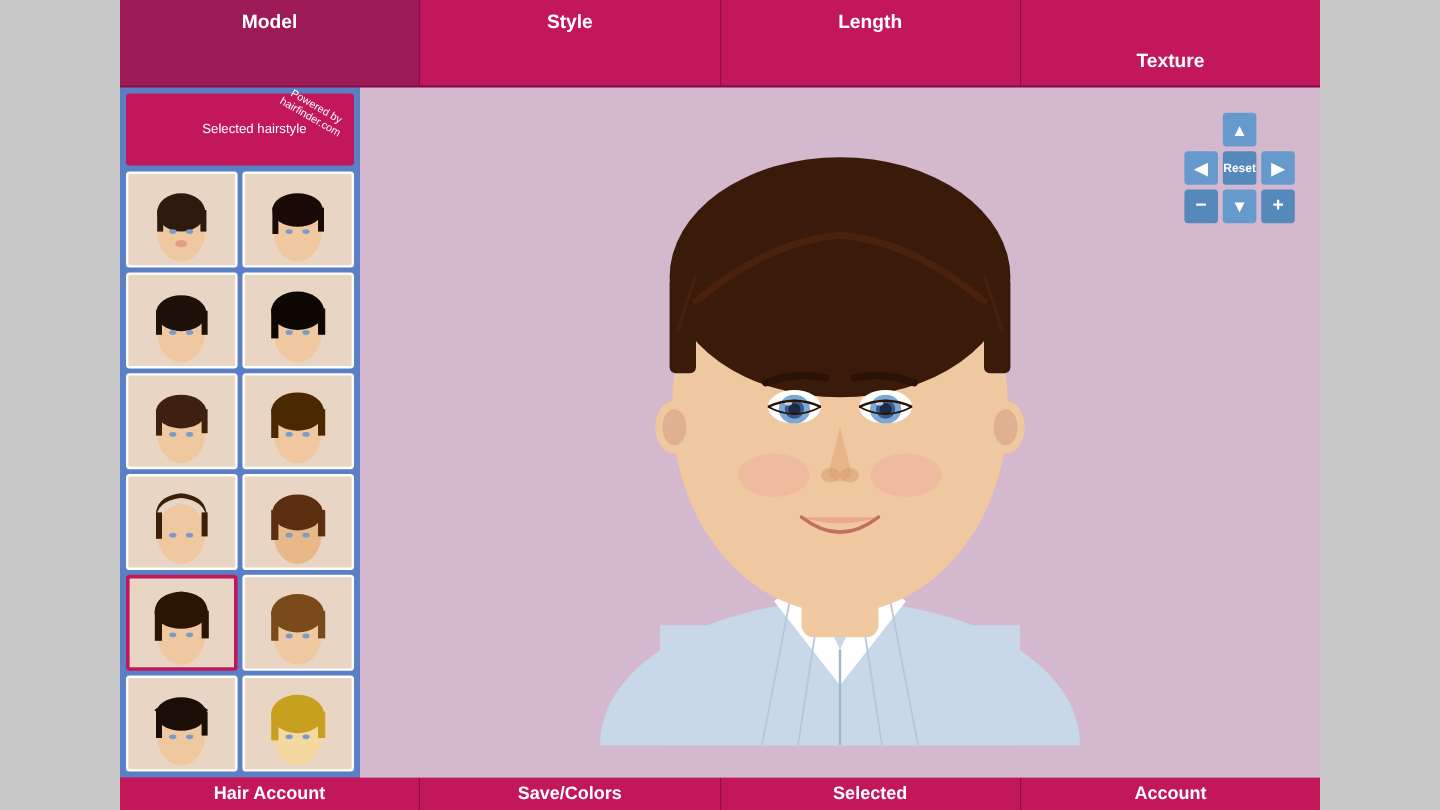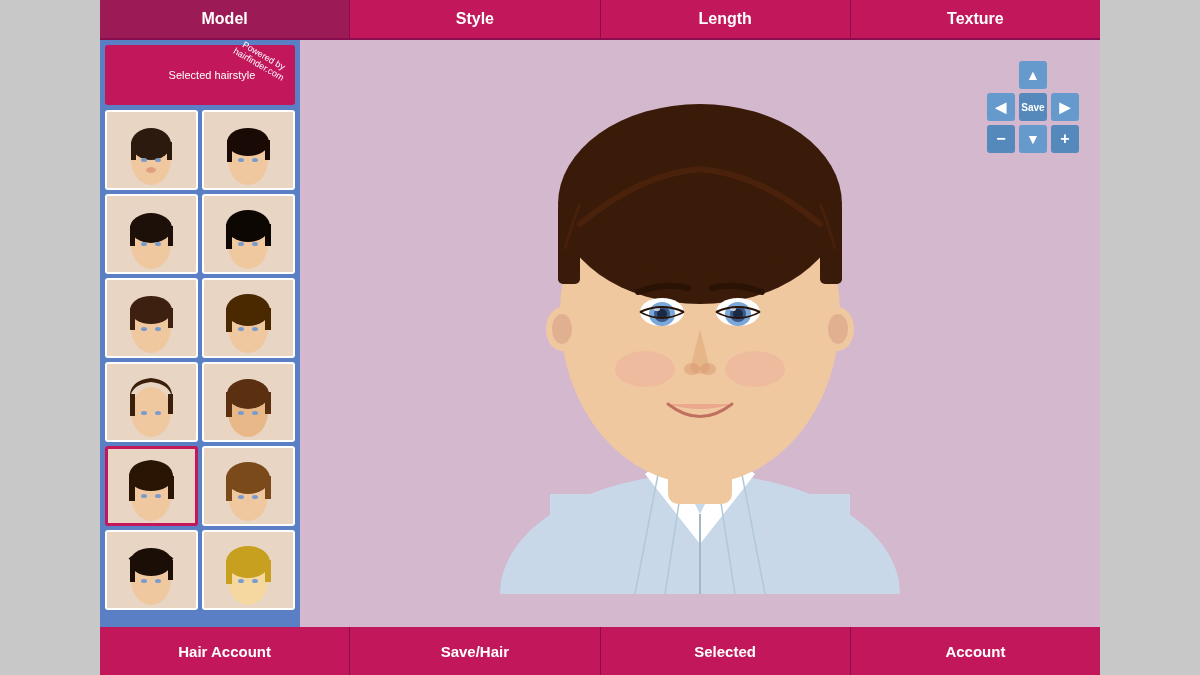--- a/index.html
+++ b/index.html
@@ -29,21 +29,21 @@
     .top-tab {
       flex: 1;
       padding: 10px 0;
       text-align: center;
       color: white;
       font-size: 16px;
       font-weight: bold;
       cursor: pointer;
       border-right: 1px solid #880e4f;
     }
-    .top-tab:last-child { border-right: none; }
+    .top-tab:last-child { border-right: none; margin-top: 33px; }
     .top-tab.active { background: #9c1b56; }
     
     #sub-tabs {
       display: flex;
       background: #7b1a4b;
     }
     .sub-tab {
       flex: 1;
       padding: 8px 0;
       text-align: center;
@@ -356,21 +356,21 @@
       </div>
     </div>
 
     <div id="preview">
 
       <div id="nav-controls">
         <div class="nav-btn empty"></div>
         <button class="nav-btn">▲</button>
         <div class="nav-btn empty"></div>
         <button class="nav-btn">◀</button>
-        <button class="nav-btn reset-btn">Save</button>
+        <button class="nav-btn reset-btn">Reset</button>
         <button class="nav-btn">▶</button>
         <button class="nav-btn" style="background:#5588bb; font-size:16px;">−</button>
         <button class="nav-btn">▼</button>
         <button class="nav-btn" style="background:#5588bb; font-size:16px;">+</button>
       </div>
 
       <div id="face-preview">
         <svg class="preview-svg" viewBox="0 0 420 520" xmlns="http://www.w3.org/2000/svg">
 
           <rect width="420" height="520" fill="#d4b8ce"></rect>
@@ -432,17 +432,17 @@
           <ellipse cx="72" cy="255" rx="10" ry="15" fill="#e0b090"></ellipse>
           <ellipse cx="348" cy="255" rx="16" ry="22" fill="#f0c8a0"></ellipse>
           <ellipse cx="348" cy="255" rx="10" ry="15" fill="#e0b090"></ellipse>
         </svg>
       </div>
     </div>
   </div>
 
   <div id="bottom-bar">
     <div class="bottom-btn">Hair Account</div>
-    <div class="bottom-btn">Save/Hair</div>
+    <div class="bottom-btn">Save/Colors</div>
     <div class="bottom-btn">Selected</div>
     <div class="bottom-btn">Account</div>
   </div>
 </div>
 
 </body></html>

